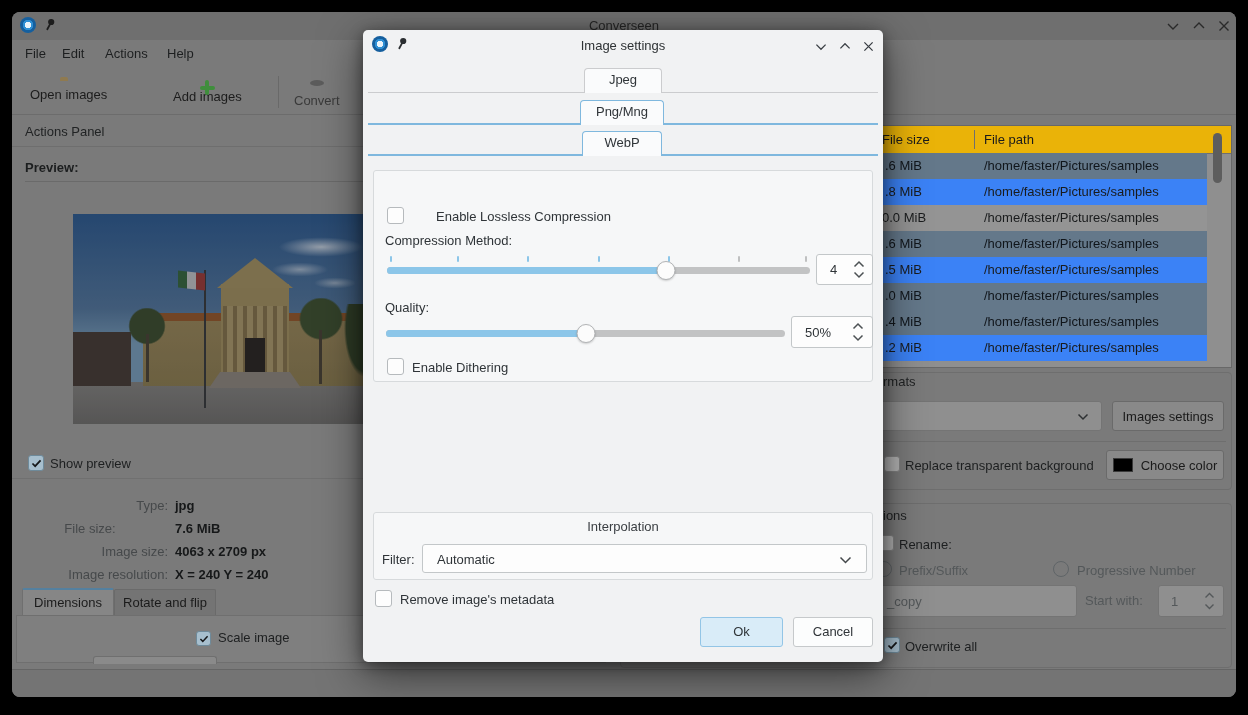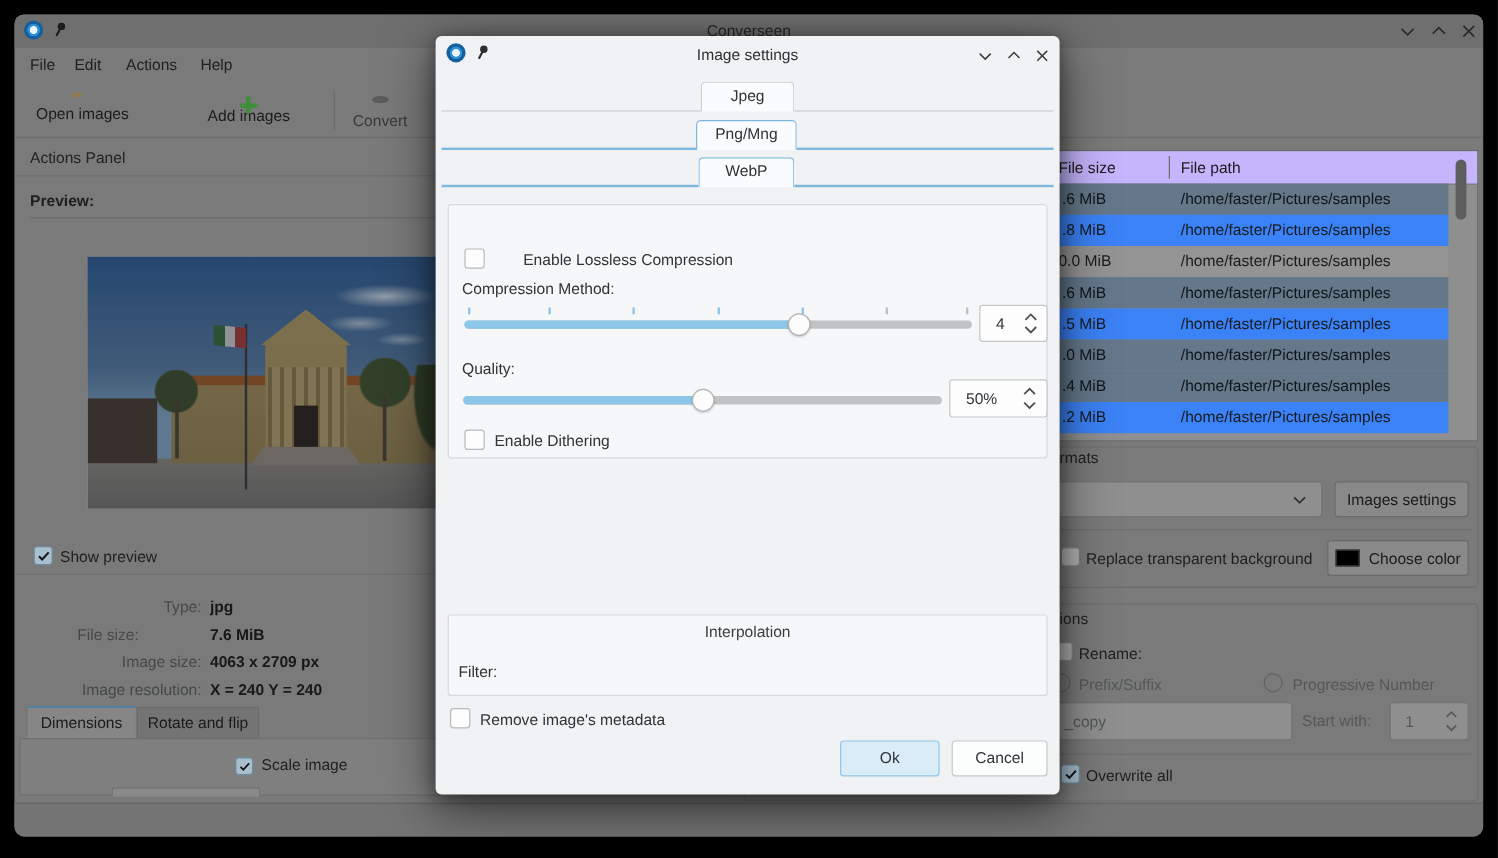--- a/index.html
+++ b/index.html
@@ -40,21 +40,21 @@
   .radio-dim{width:16px;height:16px;border-radius:50%;border:1px solid #5f6467;box-sizing:border-box;background:transparent;}
 
   
   .btn-dim{background:#898989;border:1px solid #6a6a6a;border-radius:3px;color:#1a1a1a;display:flex;align-items:center;justify-content:center;gap:8px;box-sizing:border-box;}
   .field-dim{background:#8f8f8f;border:1px solid #747474;border-radius:3px;box-sizing:border-box;}
   .frame-dim{border:1px solid #6e6e6e;border-radius:4px;box-sizing:border-box;}
   .dis{color:#54585a;}
 
   
   .table{background:#8f8f8f;border:1px solid #686868;box-sizing:border-box;}
-  .thead{background:#c4b5fd;border-bottom:1px solid #6f6f6f;color:#1b1b1b;}
+  .thead{background:#eab308;border-bottom:1px solid #6f6f6f;color:#1b1b1b;}
   .trow{height:26px;line-height:26px;color:#191b1c;}
   .trow.alt{background:#949494;}
   .trow.base{background:#3b82f6;}
   .trow.sel{background:#64788a;color:#10151a;}
   .tcell{position:absolute;white-space:nowrap;}
   .sbthumb{background:#5d5d5d;border-radius:4.5px;}
 
   
   .mtab{box-sizing:border-box;text-align:center;color:#1b1b1b;}
   .mtab.on{background:#868686;border:1px solid #6f6f6f;border-top:2px solid #54809f;border-bottom:none;border-radius:2px 2px 0 0;}
@@ -357,20 +357,26 @@
           <path d="M1.5 1.5 L6 6 L10.5 1.5" fill="none" stroke="#4c5154" stroke-width="1.5"></path>
         </svg>
     </div>
 
     <div class="abs cb cb-dlg" style="left:24px;top:328px;width:17px;height:17px;"></div>
     <span class="abs" style="left:49px;top:330px;">Enable Dithering</span>
 
     <div class="abs group" style="left:10px;top:482px;width:500px;height:68px;"></div>
     <div class="abs gtitle" style="left:10px;top:489px;width:500px;">Interpolation</div>
     <span class="abs" style="left:19px;top:522px;">Filter:</span>
+    <div class="abs combo" style="left:59px;top:514px;width:445px;height:29px;">
+      <span class="abs" style="left:14px;top:7px;">Automatic</span>
+      <svg class="abs" style="right:14px;top:11px;" width="13" height="8" viewBox="0 0 13 8">
+          <path d="M1.5 1.5 L6.5 6.5 L11.5 1.5" fill="none" stroke="#44484b" stroke-width="1.5"></path>
+        </svg>
+    </div>
 
     <div class="abs cb cb-dlg" style="left:12px;top:560px;width:17px;height:17px;"></div>
     <span class="abs" style="left:37px;top:562px;">Remove image's metadata</span>
 
     <div class="abs btn ok" style="left:337px;top:587px;width:83px;height:30px;">Ok</div>
     <div class="abs btn cancel" style="left:430px;top:587px;width:80px;height:30px;">Cancel</div>
   </div>
 
 </div>
 

